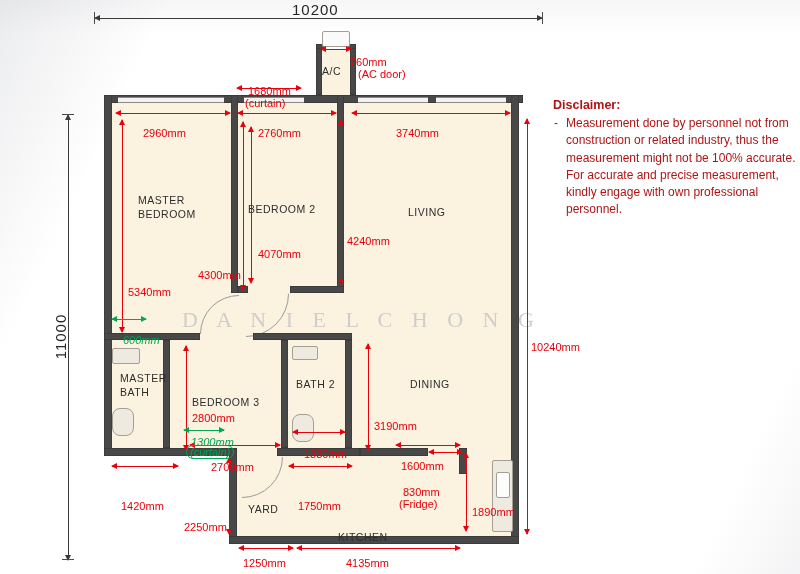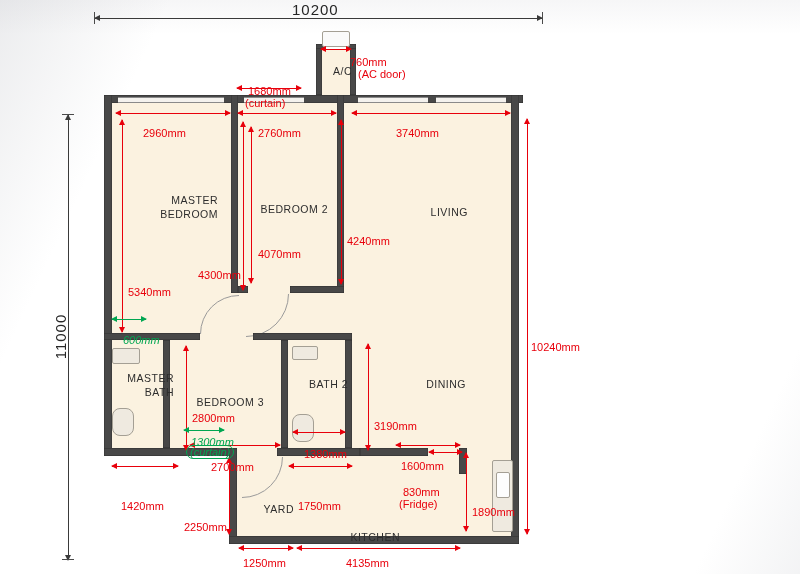--- a/index.html
+++ b/index.html
@@ -27,39 +27,40 @@
   .dh.g{border-top-color:#00a651}.dh.g::before{border-right-color:#00a651}.dh.g::after{border-left-color:#00a651}
   .dh.k{border-top-color:#3a3a3a}.dh.k::before{border-right-color:#3a3a3a}.dh.k::after{border-left-color:#3a3a3a}
   .dv.k{border-left-color:#3a3a3a}.dv.k::before{border-bottom-color:#3a3a3a}.dv.k::after{border-top-color:#3a3a3a}
   .tkv{position:absolute;width:1px;height:12px;background:#4a4a4a;z-index:6;}
   .tkh{position:absolute;width:12px;height:1px;background:#4a4a4a;z-index:6;}
   
   .lbl{position:absolute;font-size:11px;line-height:1.1;color:#e8000b;white-space:nowrap;z-index:7;margin-top:29px;}
   .lbl.g{color:#00a651;font-style:italic;}
   .oval{border:1.2px solid #00a651;border-radius:9px;padding:0 3px;}
   .big{position:absolute;font-size:15px;color:#262626;letter-spacing:1px;z-index:7;white-space:nowrap;}
-  .room{position:absolute;font-size:10.5px;color:#2d2d2d;letter-spacing:.5px;text-align:right;
+  .room{position:absolute;font-size:10.5px;color:#2d2d2d;letter-spacing:.5px;text-align:left;
         line-height:1.35;z-index:7;white-space:nowrap;}
   
   .disc{position:absolute;left:553px;top:98px;width:246px;color:#b01414;z-index:7;}
   .disc h3{margin:0 0 3px 0;font-size:12.5px;font-weight:bold;}
   .disc ul{margin:0;padding:0;list-style:none;}
   .disc li{font-size:12px;line-height:1.44;padding-left:13px;position:relative;margin-bottom:2px;}
   .disc li::before{content:"-";position:absolute;left:1px;}
 </style>
 </head>
 <body>
 
 <div class="stage">
   <div class="marble"></div>
 
   <div class="floor" style="left:112px;top:103px;width:399px;height:352px"></div>
   <div class="floor" style="left:237px;top:455px;width:274px;height:81px"></div>
   <div class="floor" style="left:322px;top:49px;width:28px;height:46px"></div>
 
+  <div class="wm" style="left:182px;top:307px">D A N I E L     C H O N G</div>
 
   <div class="wall" style="left:104px;top:95px;width:419px;height:8px"></div>
   <div class="wall" style="left:104px;top:95px;width:8px;height:361px"></div>
   <div class="wall" style="left:511px;top:95px;width:8px;height:449px"></div>
   <div class="wall" style="left:104px;top:448px;width:133px;height:8px"></div>
   <div class="wall" style="left:277px;top:448px;width:83px;height:8px"></div>
   <div class="wall" style="left:229px;top:448px;width:8px;height:96px"></div>
   <div class="wall" style="left:229px;top:536px;width:290px;height:8px"></div>
 
   <div class="wall" style="left:231px;top:95px;width:7px;height:198px"></div>
@@ -170,16 +171,18 @@
     <span style="display:block">MASTER</span>
     <span style="display:block">BATH</span>
   </div>
   <div class="room" style="left:192px;top:395px;width:72px">BEDROOM 3</div>
   <div class="room" style="left:296px;top:377px;width:52px">BATH 2</div>
   <div class="room" style="left:410px;top:377px;width:56px">DINING</div>
   <div class="room" style="left:248px;top:502px;width:46px">YARD</div>
   <div class="room" style="left:338px;top:530px;width:62px">KITCHEN</div>
 
   <div class="disc">
+    <h3>Disclaimer:</h3>
     <ul>
+      <li>Measurement done by personnel not from construction or related industry, thus the measurement might not be 100% accurate. For accurate and precise measurement, kindly engage with own professional personnel.</li>
     </ul>
   </div>
 </div>
 
 </body></html>

